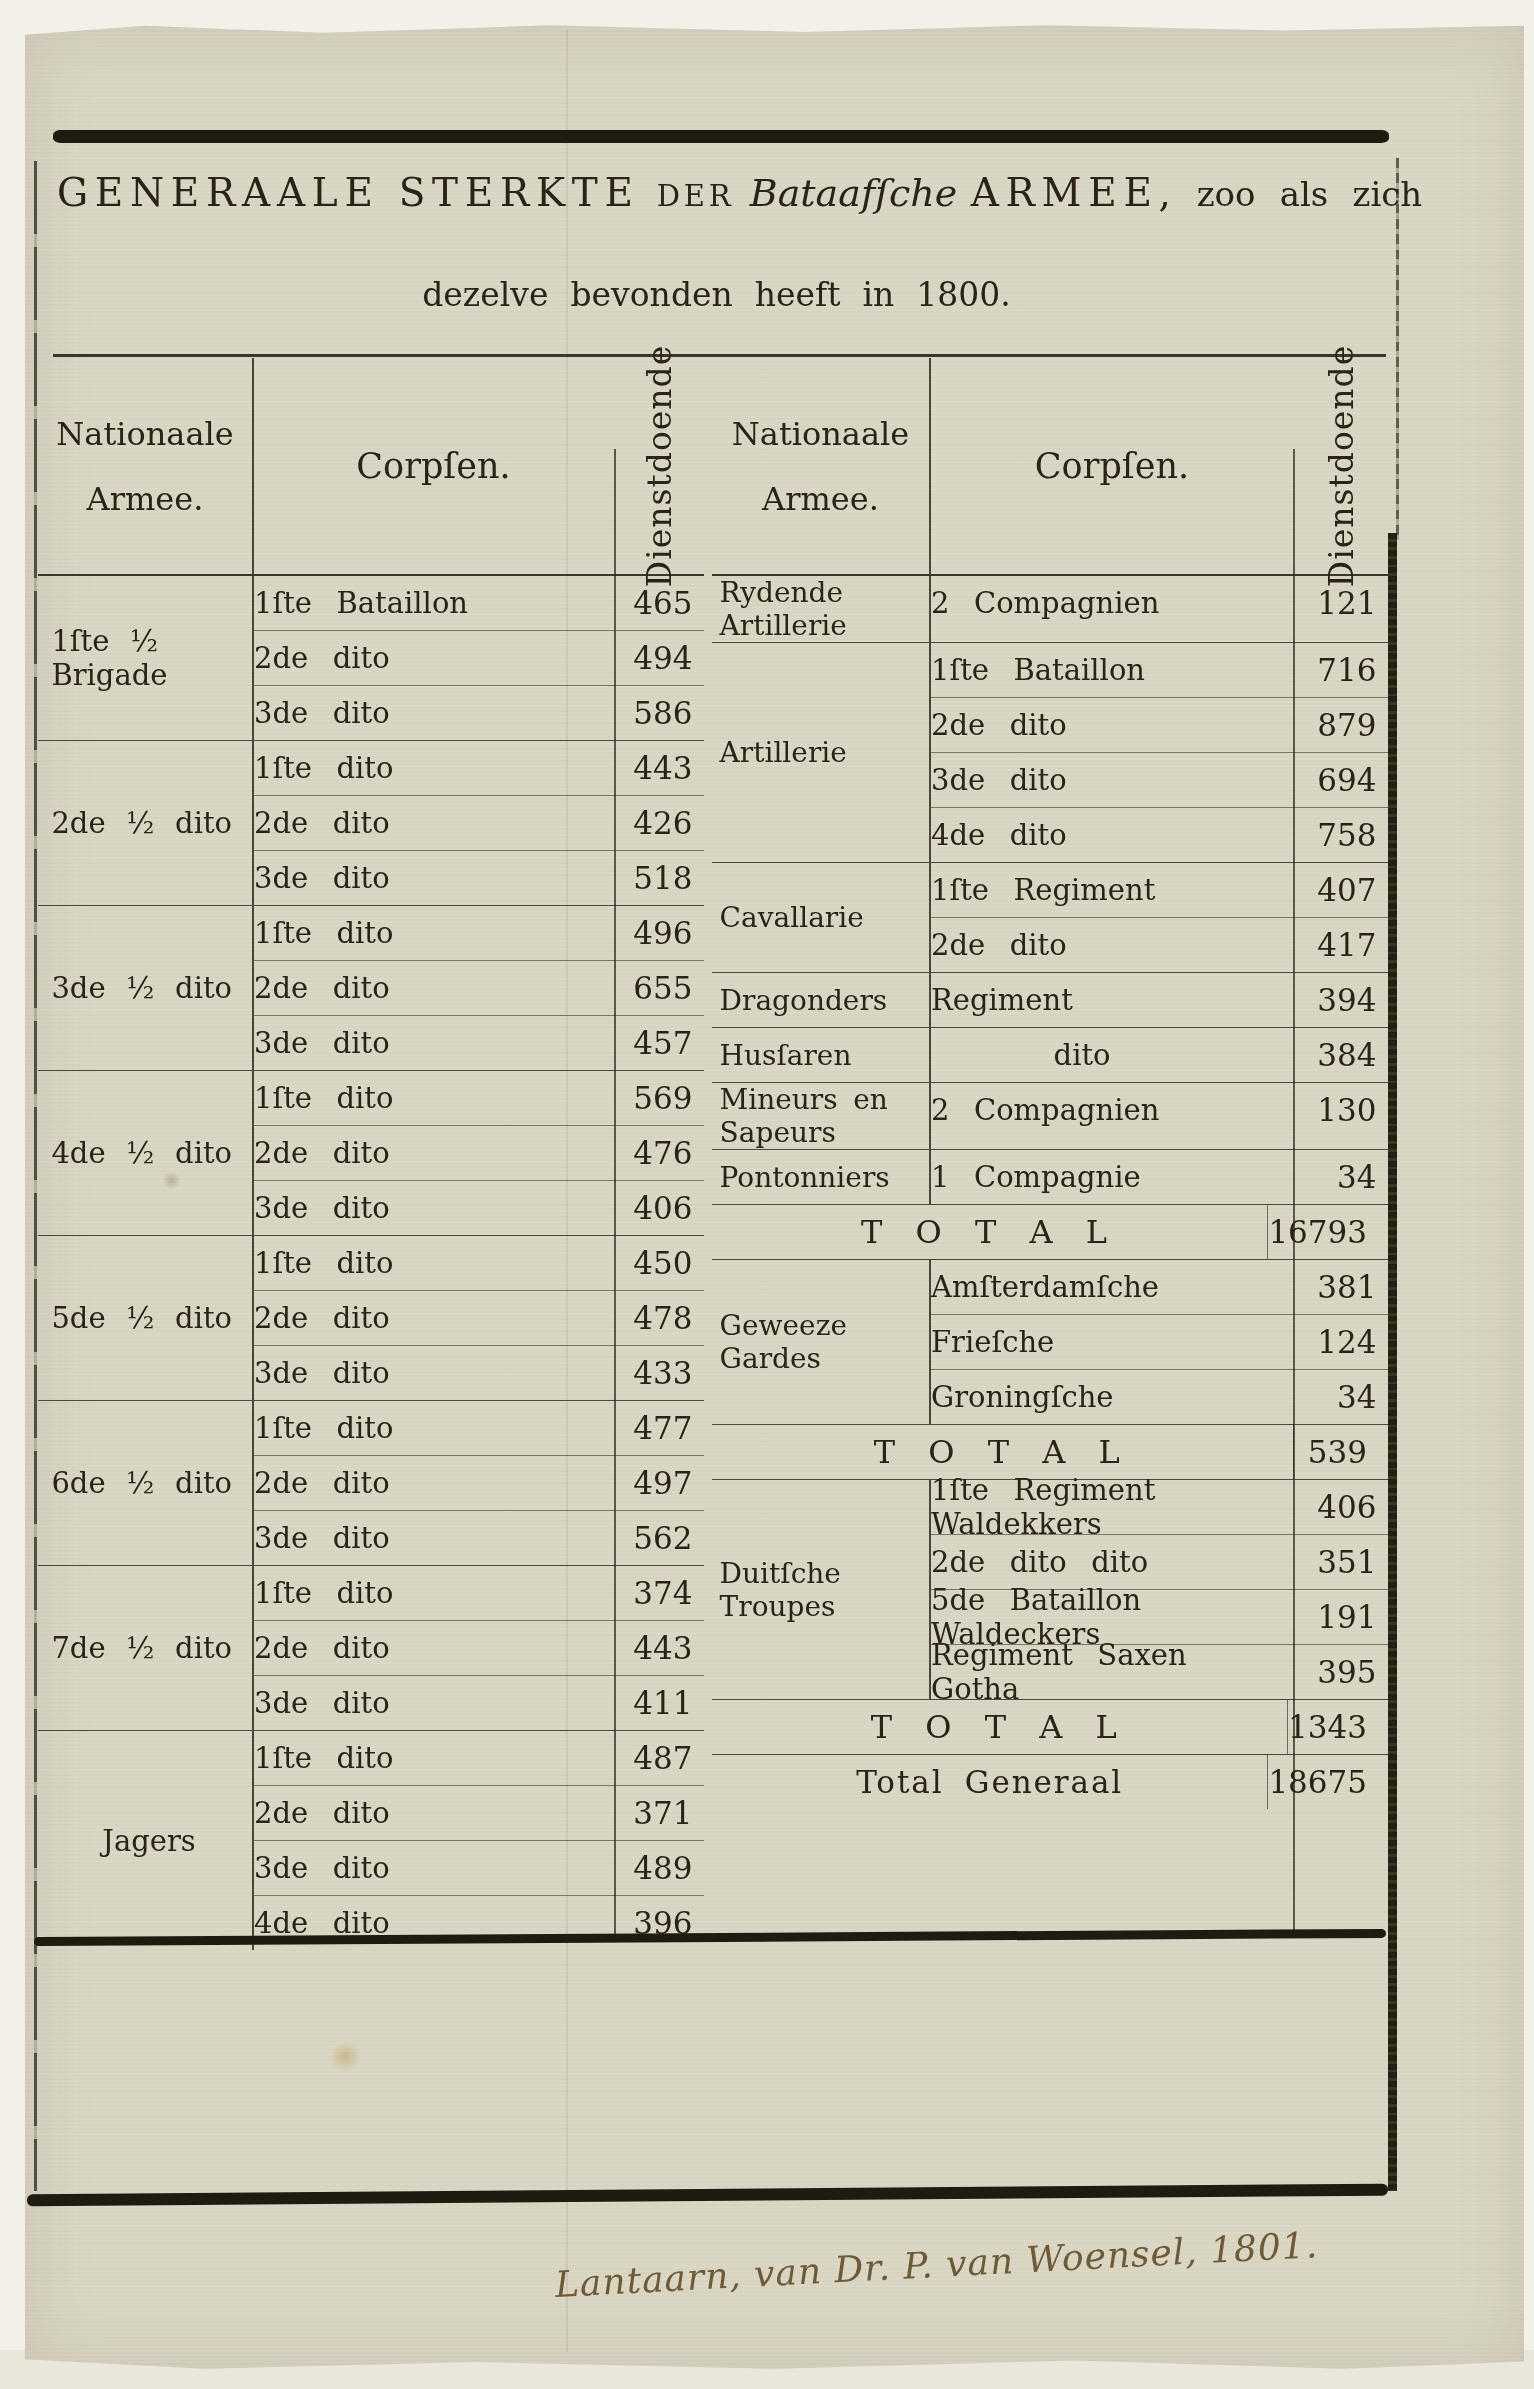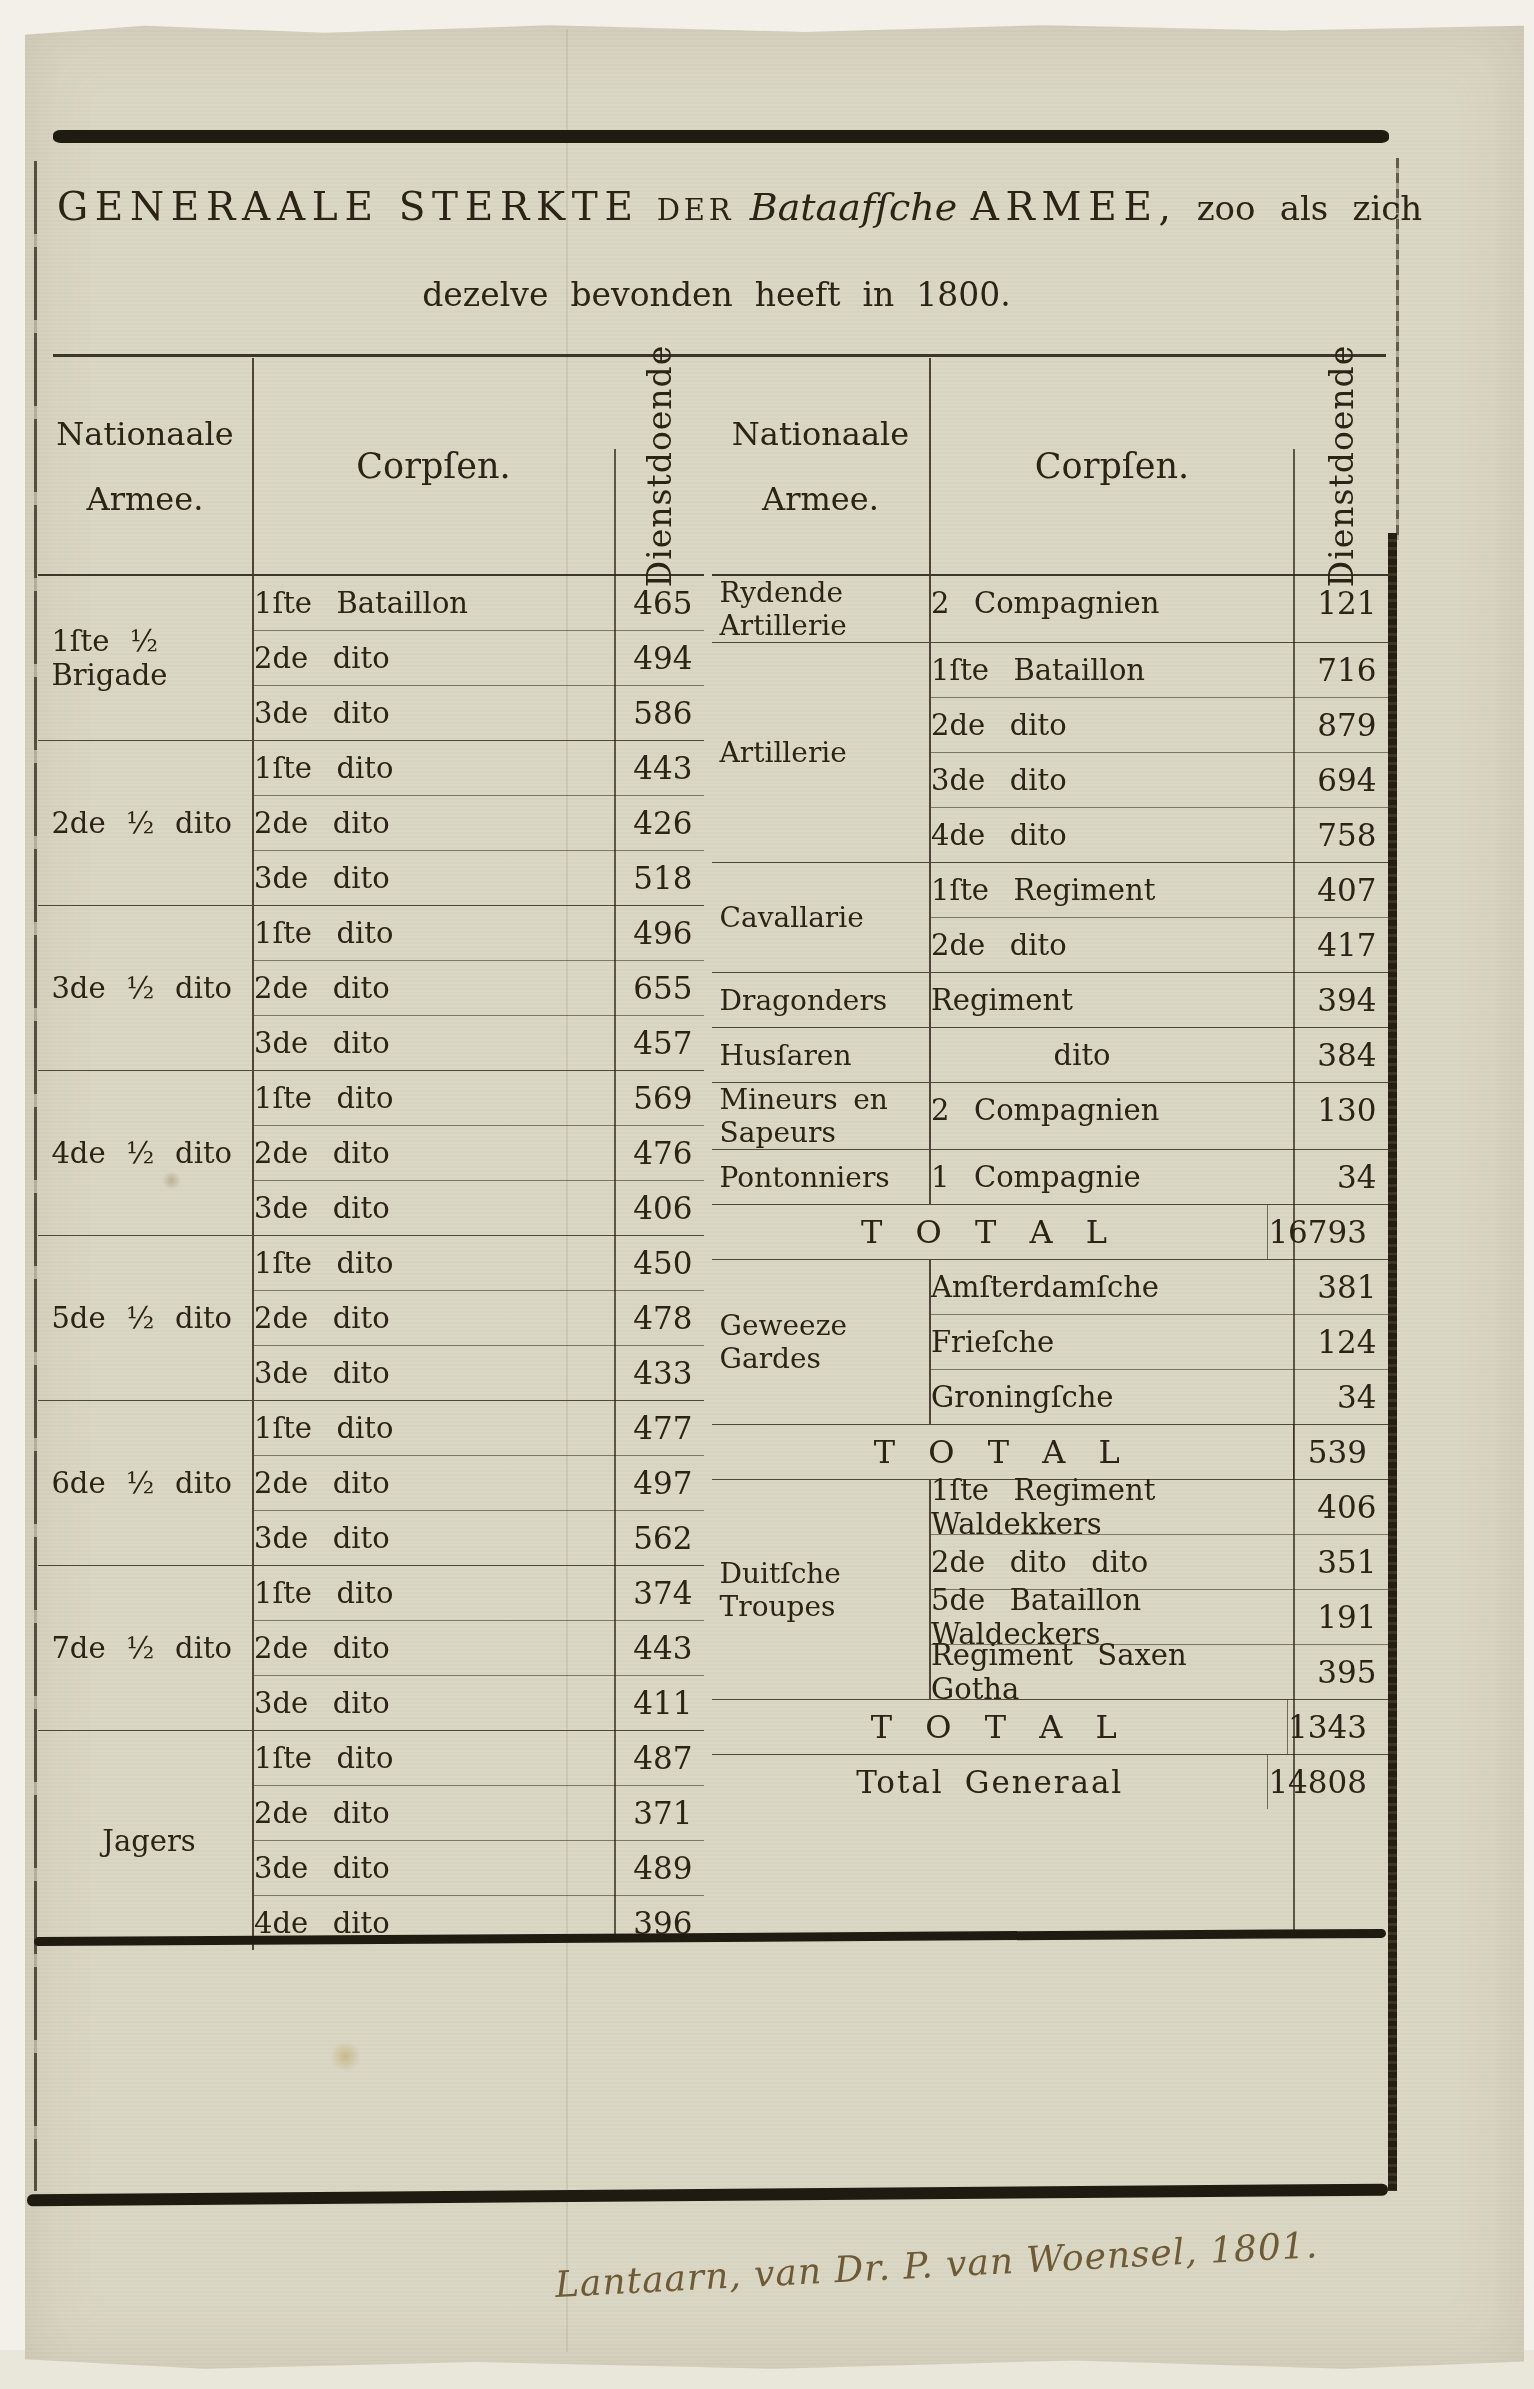--- a/index.html
+++ b/index.html
@@ -24,21 +24,21 @@
   .table-bottom-rule{left:34px;top:1933px;width:1352px;height:8.6px;transform:rotate(-.35deg);border-radius:4.8px;}
   .frame-bottom-rule{left:27px;top:2189px;width:1361px;height:11.5px;transform:rotate(-.45deg);border-radius:5.7px;}
   .page-border-left{position:absolute;left:34px;top:161px;width:2.9px;height:2030px;
       background:repeating-linear-gradient(180deg,rgba(35,29,16,.72) 0 73px,rgba(35,29,16,.18) 73px 86px);}
   .page-border-right-thin{position:absolute;left:1396px;top:158px;width:2.9px;height:382px;
       background:repeating-linear-gradient(180deg,rgba(35,29,16,.65) 0 9.6px,rgba(35,29,16,.25) 9.6px 15.3px);}
   .page-border-right{position:absolute;left:1388px;top:533px;width:8.6px;height:1658px;
       background:repeating-linear-gradient(180deg,#241f13 0 5.7px,#3c3421 5.7px 8.6px);}
 
   
-  .title-line1{position:absolute;left:57px;top:184px;width:1319px;text-align:center;white-space:nowrap;}
+  .title-line1{position:absolute;left:57px;top:170px;width:1319px;text-align:center;white-space:nowrap;}
   .t1{font-size:39px;letter-spacing:6.7px;}
   .t2{font-size:29px;letter-spacing:3.8px;margin:0 15.3px 0 17px;}
   .t3{font-size:38px;font-style:italic;margin-right:13.4px;}
   .t4{font-size:39px;letter-spacing:6.7px;}
   .t5{font-size:34px;word-spacing:13.4px;margin-left:19px;}
   .title-line2{position:absolute;left:57px;top:275px;width:1319px;text-align:center;font-size:33px;word-spacing:11.5px;}
 
   
   .stable{position:absolute;top:358px;box-sizing:border-box;}
   .lt{left:38px;width:666px;}
@@ -393,21 +393,21 @@
               <div class="ncell">395</div>
             </div>
           </div>
         </div>
         <div class="trow section">
           <div class="tlabel">T O T A L</div>
           <div class="tncell">1343</div>
         </div>
         <div class="trow section grand">
           <div class="tlabel">Total Generaal</div>
-          <div class="tncell">14808</div>
+          <div class="tncell">18675</div>
         </div>
       </div>
   </div>
 
   <div class="vdiv left"></div>
   <div class="vdiv right"></div>
 
   <div class="rule table-bottom-rule"></div>
   <div class="rule frame-bottom-rule"></div>
 

